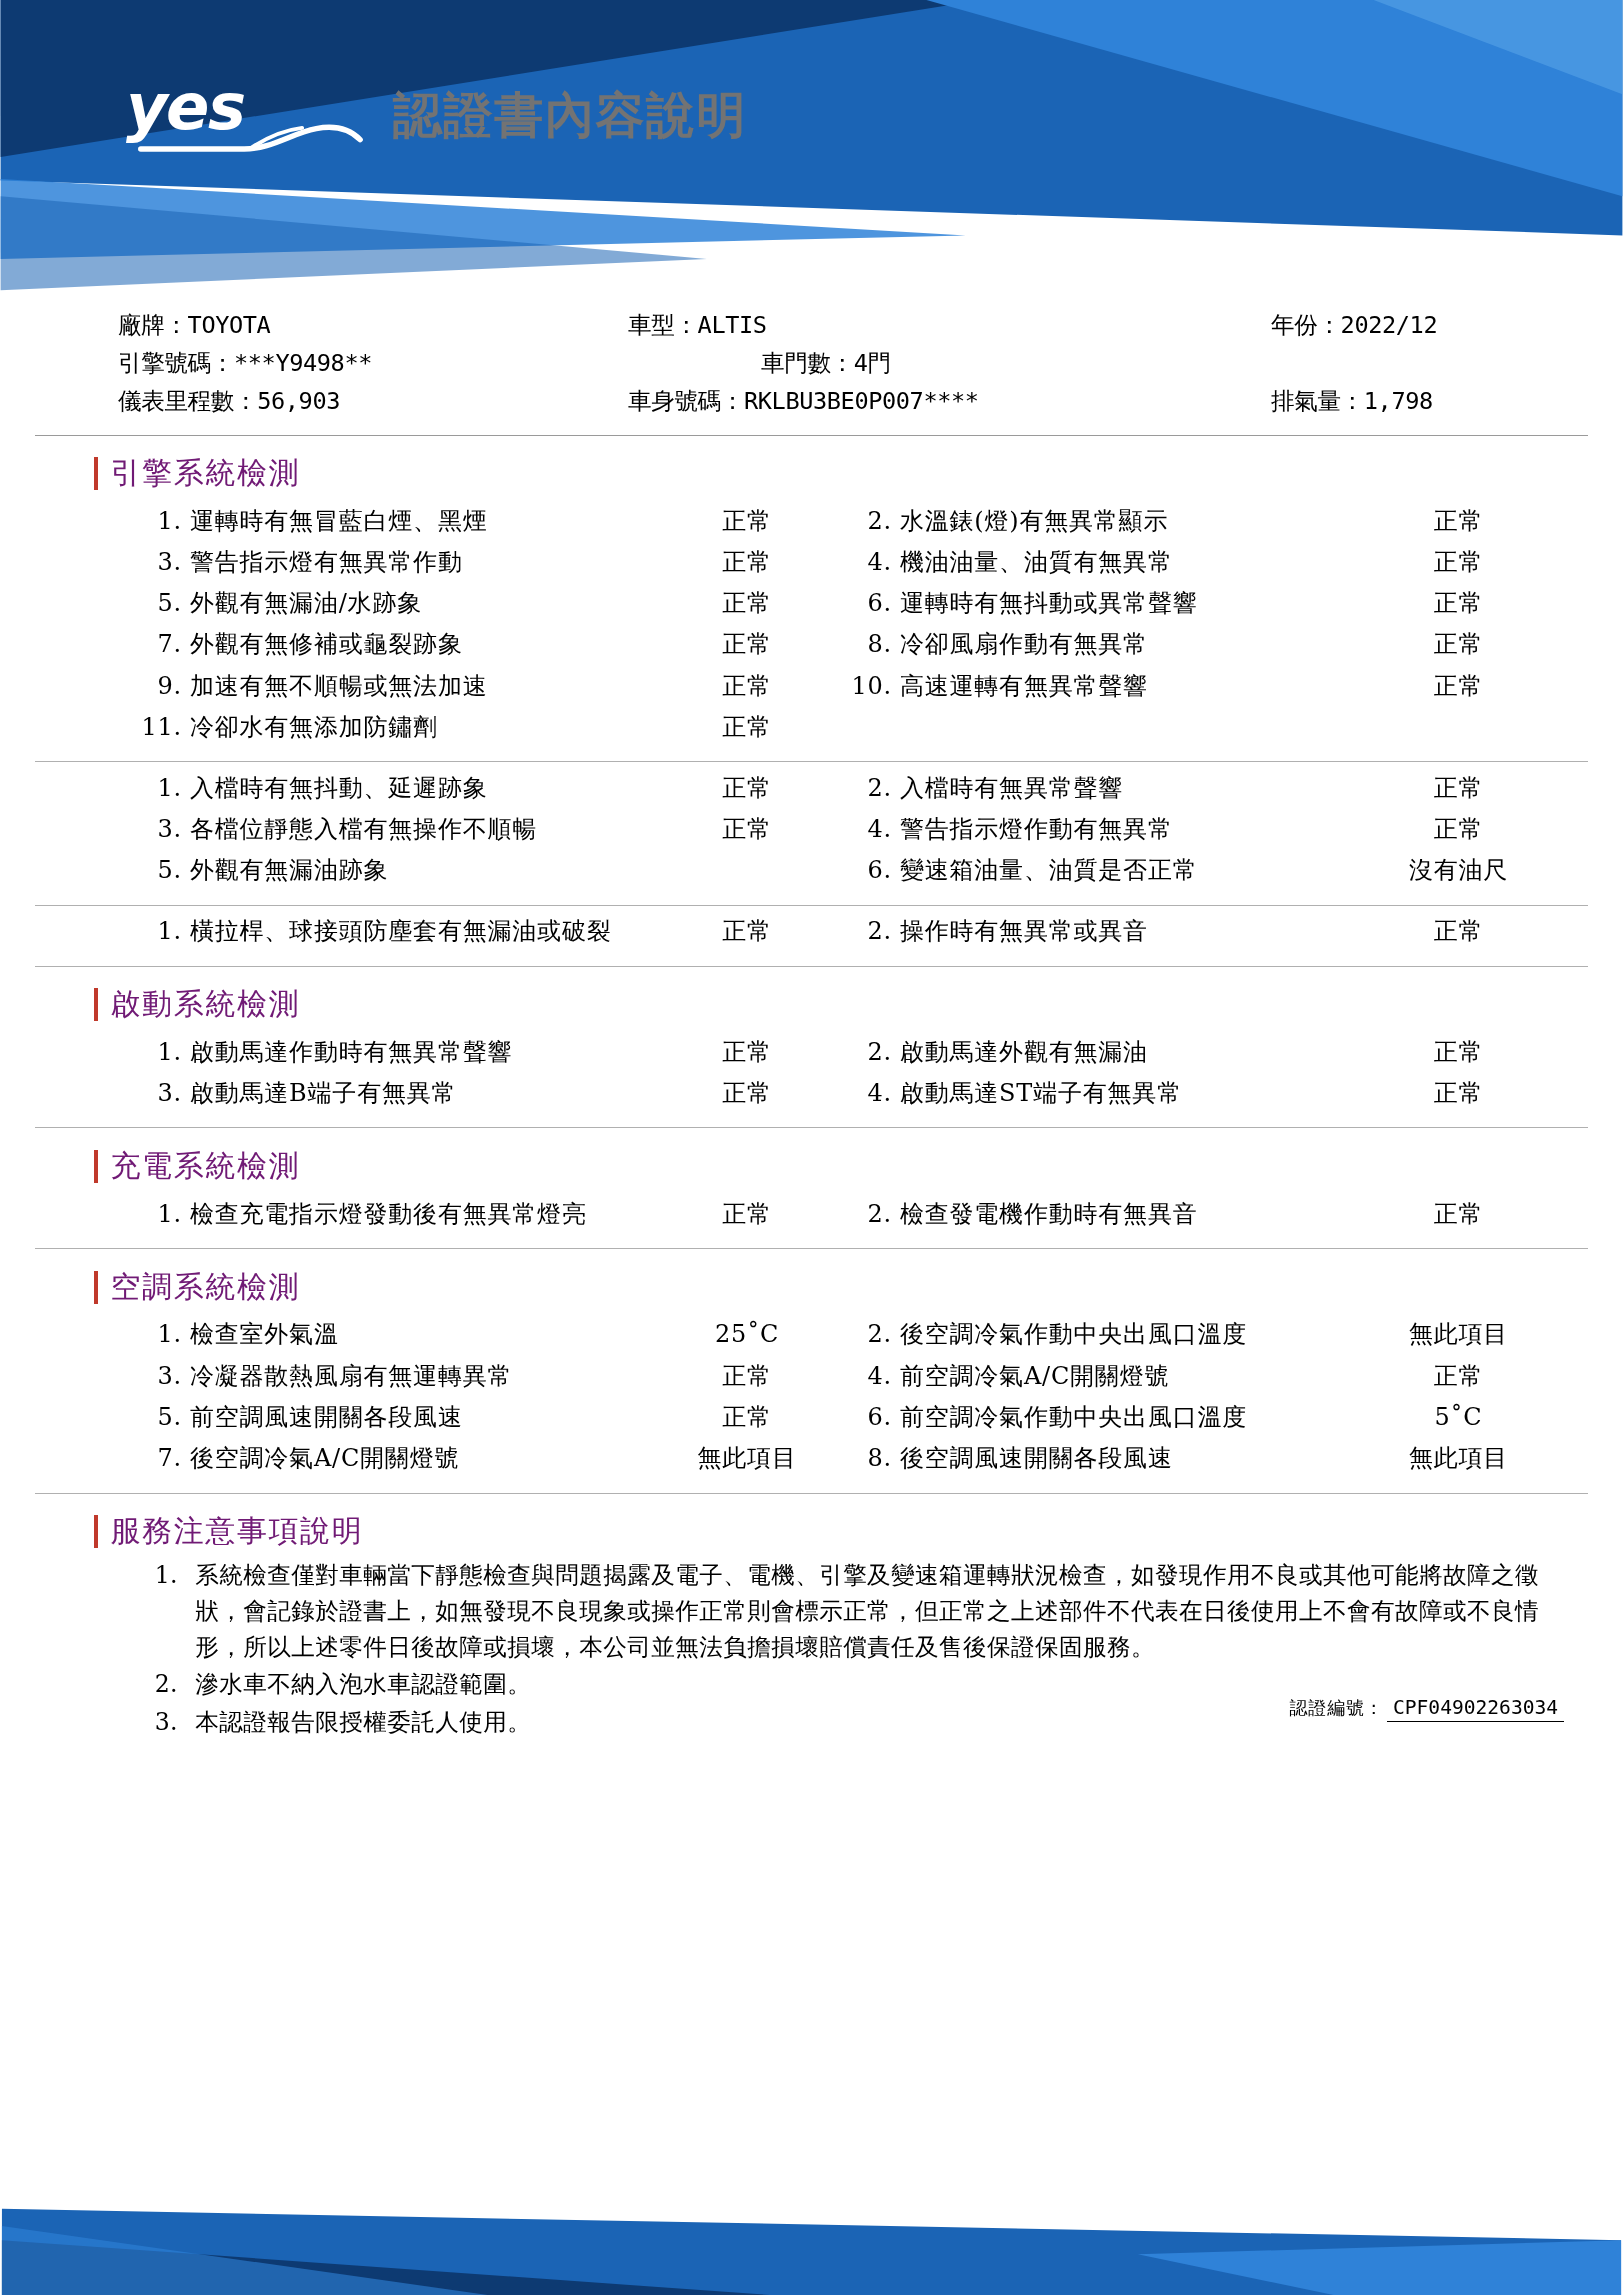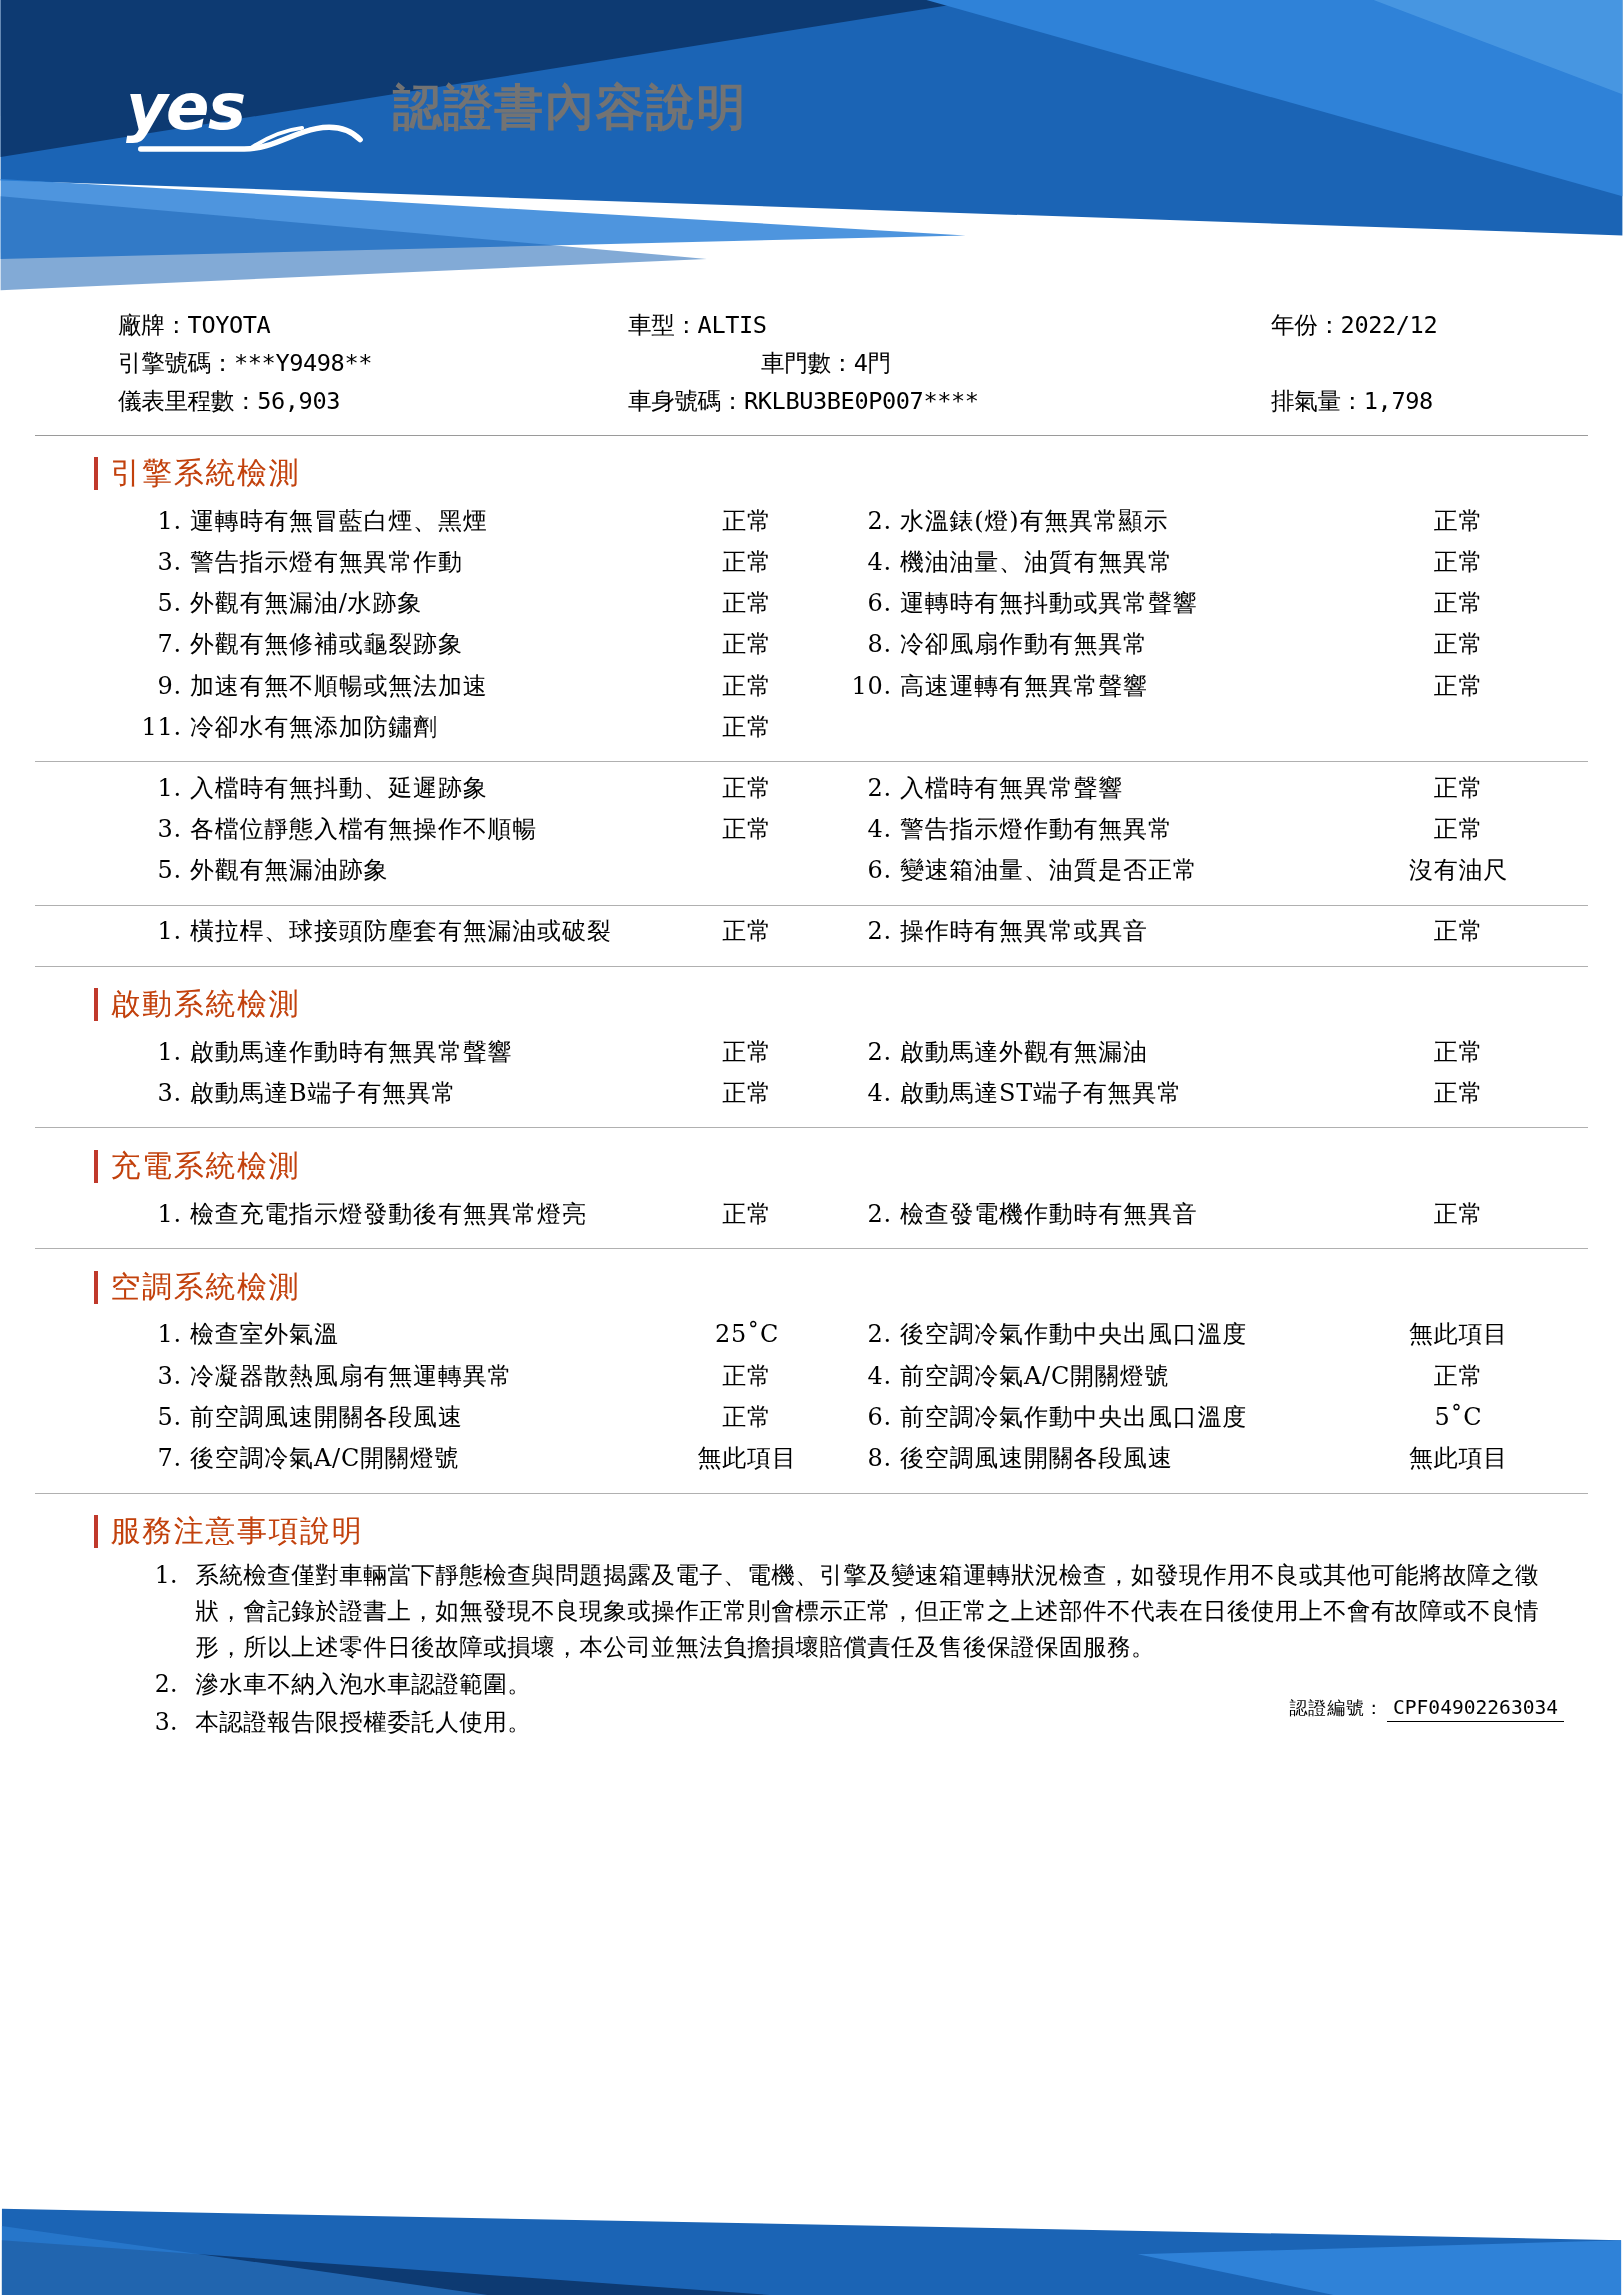--- a/index.html
+++ b/index.html
@@ -24,21 +24,21 @@
     height: 306px;
     overflow: hidden;
   }
   .hdr-svg { display:block; }
 
   .logo-wrap {
     position: absolute;
     top: 75px;
     left: 126px;
     display: flex;
-    align-items: flex-start;
+    align-items: center;
     gap: 31px;
   }
   .logo-mark {
     position: relative;
     width: 236px;
     height: 82px;
   }
   .logo-text {
     font-family: "DejaVu Sans", "Liberation Sans", sans-serif;
     font-weight: bold;
@@ -90,21 +90,21 @@
   
   .section {
     padding: 0 35px;
   }
   .sec-title {
     display: flex;
     align-items: center;
     gap: 12.6px;
     margin: 17.3px 0 6.3px 59px;
     font-size: 30px;
-    color: #c2410c;
+    color: #701a75;
     letter-spacing: 1.6px;
   }
   .sec-bar {
     display: inline-block;
     width: 3.9px;
     height: 33px;
     background: #c0392b;
   }
   .sec-label { font-weight: 500; }
 

